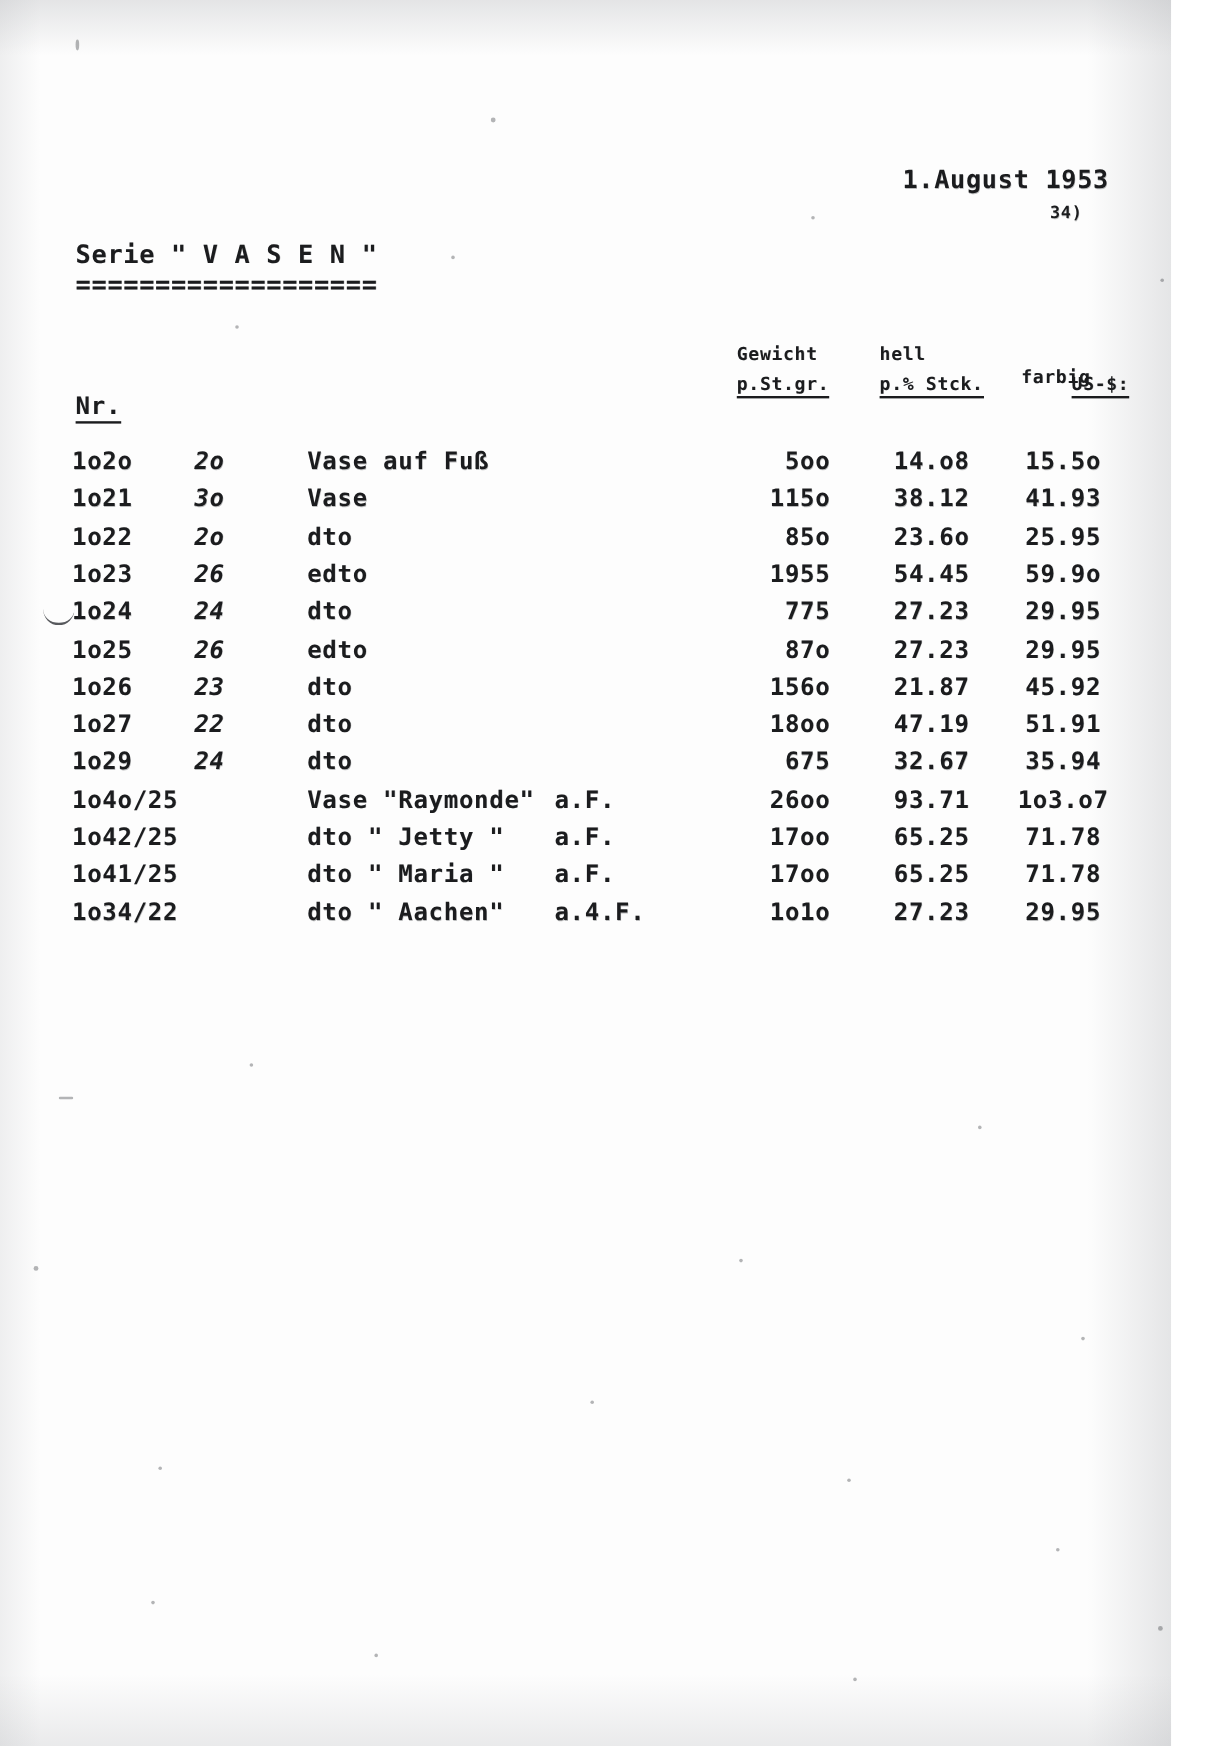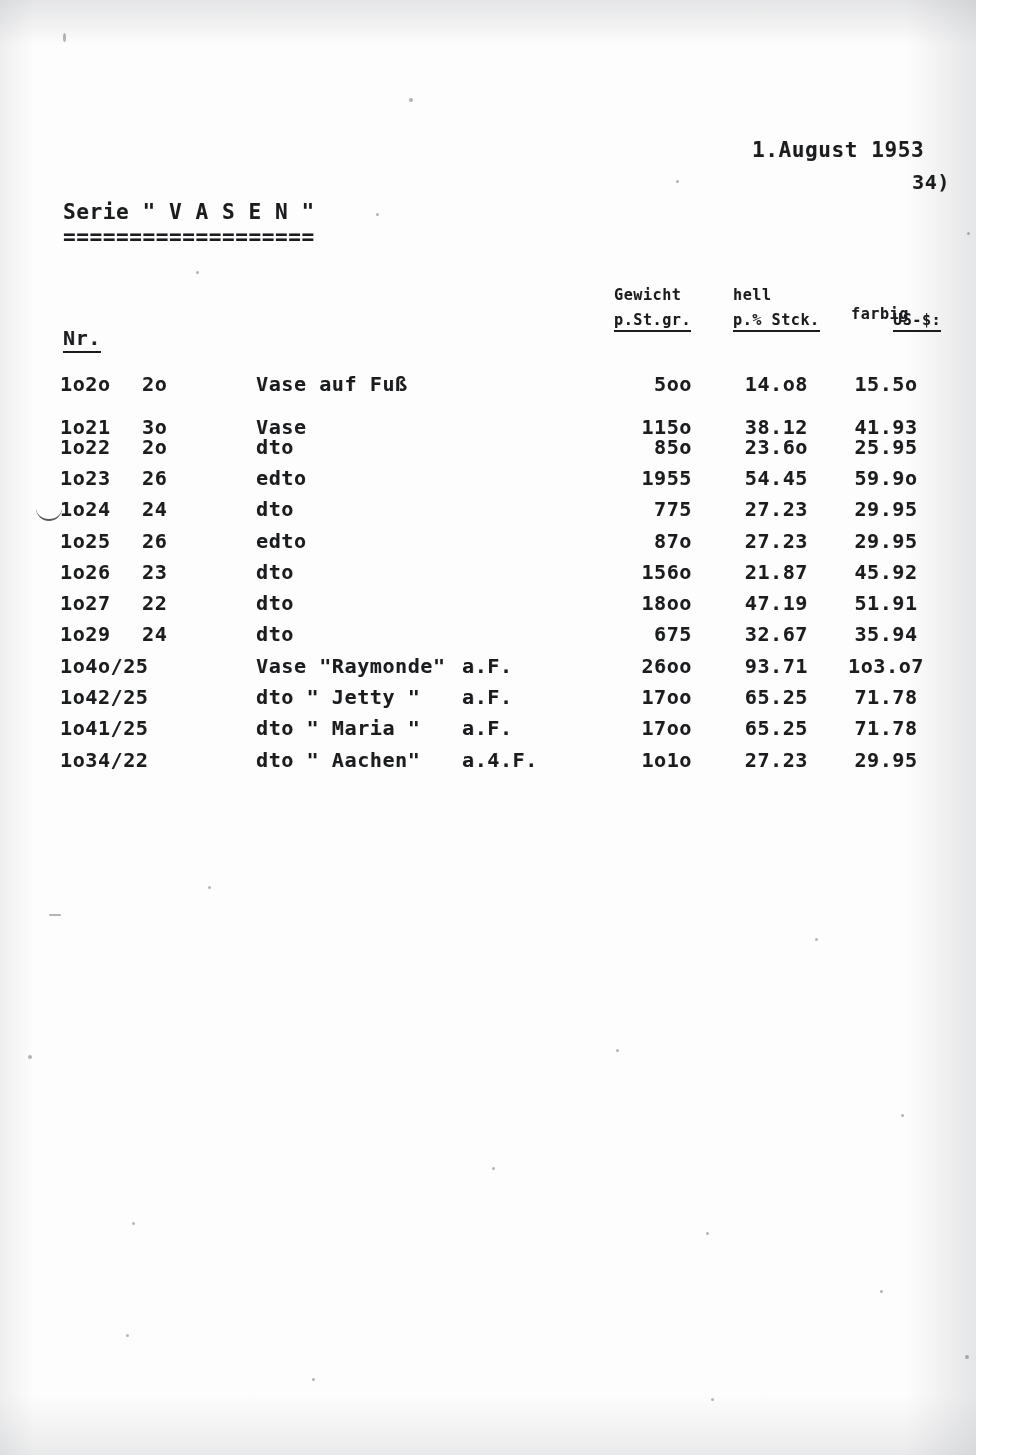--- a/index.html
+++ b/index.html
@@ -58,23 +58,23 @@
     text-shadow: 0.4px 0.3px 0 rgba(40,42,46,0.30);
   }
 
   
   .date-line {
     left: 752px;
     top: 138px;
     font-size: 21px;
   }
   .page-no {
-    left: 912px;
+    left: 875px;
     top: 170px;
-    font-size: 20px;
+    font-size: 14px;
   }
 
   .series-title {
     left: 63px;
     top: 200px;
     font-size: 21px;
   }
   .series-rule {
     left: 63px;
     top: 225px;
@@ -123,21 +123,21 @@
     position: absolute;
     white-space: pre;
     font-family: "DejaVu Sans Mono", "Liberation Mono", monospace;
     font-weight: 700;
     font-size: 20px;
     letter-spacing: 0.6px;
     color: #1b1c1e;
     text-shadow: 0.4px 0.3px 0 rgba(40,42,46,0.30);
   }
   .c-nr    { left: 60px;  }
-  .c-size  { left: 142px; }
+  .c-size  { left: 162px; font-style: italic; }
   .c-desc  { left: 256px; }
   .c-suf   { left: 462px; }
   .c-weight{ left: 618px; width: 74px; text-align: right; }
   .c-hell  { left: 722px; width: 86px; text-align: right; }
   .c-farb  { left: 840px; width: 92px; text-align: center; }
 
   
   .pencil-mark {
     position: absolute;
     left: 36px;
@@ -199,21 +199,21 @@
     <div class="rows" id="rows">
         <div class="row" style="top: 372px;">
           <div class="cell c-nr">1o2o</div>
           <div class="cell c-size">2o</div>
           <div class="cell c-desc">Vase auf Fuß</div>
           <div class="cell c-suf"></div>
           <div class="cell c-weight">5oo</div>
           <div class="cell c-hell">14.o8</div>
           <div class="cell c-farb">15.5o</div>
         </div>
-        <div class="row" style="top: 403.3px; margin-top: 12px;">
+        <div class="row" style="top: 403.3px;">
           <div class="cell c-nr">1o21</div>
           <div class="cell c-size">3o</div>
           <div class="cell c-desc">Vase</div>
           <div class="cell c-suf"></div>
           <div class="cell c-weight">115o</div>
           <div class="cell c-hell">38.12</div>
           <div class="cell c-farb">41.93</div>
         </div>
         <div class="row" style="top: 434.6px;">
           <div class="cell c-nr">1o22</div>

